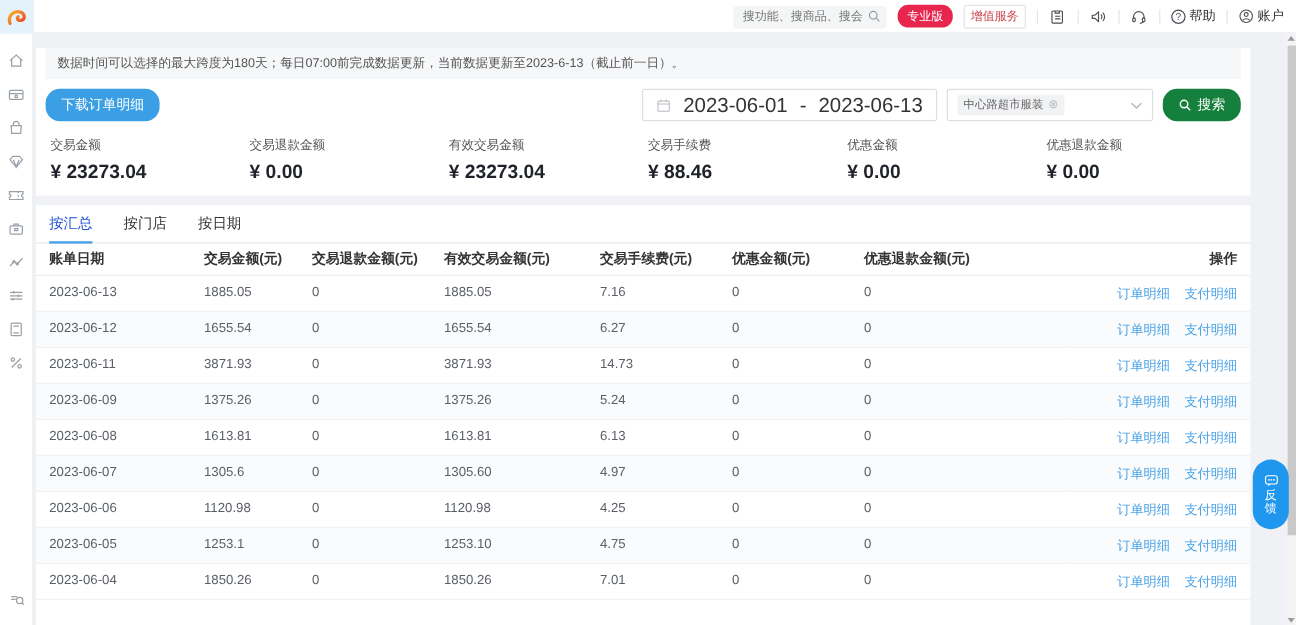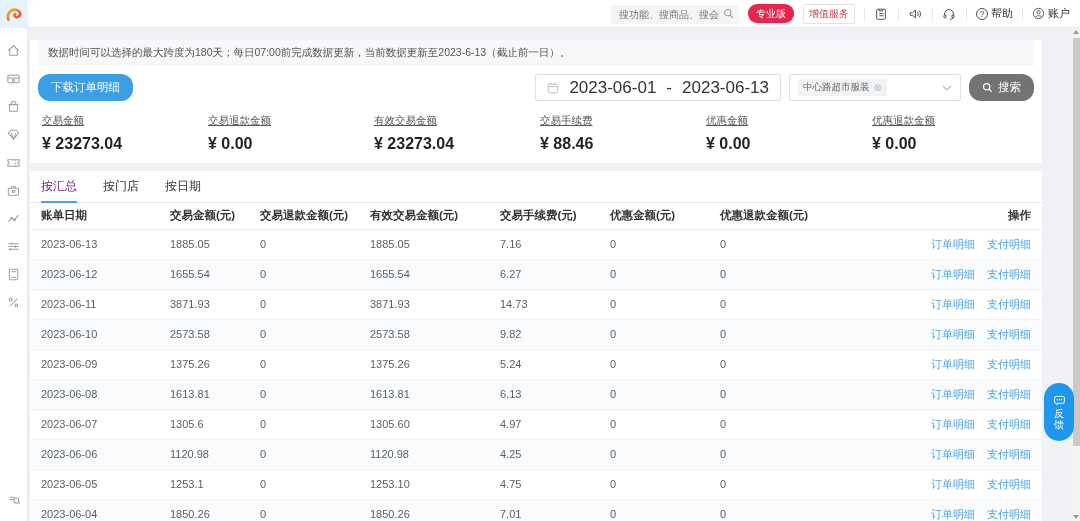--- a/index.html
+++ b/index.html
@@ -53,29 +53,29 @@
     display:flex; align-items:center; justify-content:space-between; padding:0 8px; cursor:pointer; }
   .store-tag { background:#f1f2f4; border-radius:2px; padding:2px 5px; font-size:9.5px; color:#666;
     display:flex; align-items:center; gap:4px; }
   .store-tag .x { color:#b9bdc3; font-size:10px; cursor:pointer; }
   .chev { width:10px; height:6px; color:#b5b9bf; }
   .btn-search { display:flex; align-items:center; gap:5px; height:27px; }
   .btn-search .mag { width:11px; height:11px; }
 
   .stats { display:flex; margin:13px 8px 0; }
   .stat { flex:1; padding-left:4px; }
-  .stat-label { font-size:10.5px; color:#555;text-decoration:underline; }
+  .stat-label { font-size:10.5px; color:#555; }
   .stat-value { font-size:16px; font-weight:bold; color:#1f2329; margin-top:7px; }
 
   .card2 { margin-top:8px; min-height:400px; }
   .tabs { display:flex; gap:26px; padding:0 11px; height:32px; align-items:center;
     border-bottom:1px solid #e8eaed; }
   .tab { font-size:12px; color:#333; cursor:pointer; position:relative; height:32px;
     display:flex; align-items:center; }
-  .tab.active { color:#701a75; }
+  .tab.active { color:#1d4ed8; }
   .tab.active::after { content:""; position:absolute; left:0; right:0; bottom:0; height:2px; background:#4aa3e8; }
 
   table { width:100%; border-collapse:collapse; table-layout:fixed; }
   th { text-align:left; font-size:11.5px; color:#333; font-weight:bold; height:26px;
     border-bottom:1px solid #ebedf0; }
   th:first-child, td:first-child { padding-left:11px; }
   th:last-child, td:last-child { text-align:right; padding-right:11px; }
   td { height:30px; font-size:11px; color:#5a5f66; border-bottom:1px solid #f0f2f4; }
   tbody tr:nth-child(even) { background:#fafbfc; }
   td a { color:#4aa3e8; text-decoration:none; margin-left:12px; cursor:pointer; }
@@ -258,21 +258,21 @@
           </div>
           <div class="storebox">
             <span class="store-tag">
               <span>中心路超市服装</span>
               <span class="x">⊗</span>
             </span>
             <svg class="chev" viewBox="0 0 10 6">
               <polyline points="1,1 5,5 9,1" fill="none" stroke="currentColor" stroke-width="1.2"></polyline>
             </svg>
           </div>
-          <button class="btn-blue btn-search" style="background: #737373;">
+          <button class="btn-blue btn-search" style="background: #15803d;">
             <svg class="mag" viewBox="0 0 14 14">
               <circle cx="6" cy="6" r="4" fill="none" stroke="#fff" stroke-width="1.5"></circle>
               <line x1="9" y1="9" x2="12.5" y2="12.5" stroke="#fff" stroke-width="1.5"></line>
             </svg>
             <span>搜索</span>
           </button>
         </div>
       </div>
       <div class="stats" id="stats-row">
           <div class="stat">
@@ -356,30 +356,20 @@
               <td>2023-06-11</td>
               <td>3871.93</td>
               <td>0</td>
               <td>3871.93</td>
               <td>14.73</td>
               <td>0</td>
               <td>0</td>
               <td><a>订单明细</a><a>支付明细</a></td>
             </tr>
             <tr>
-              <td>2023-06-10</td>
-              <td>2573.58</td>
-              <td>0</td>
-              <td>2573.58</td>
-              <td>9.82</td>
-              <td>0</td>
-              <td>0</td>
-              <td><a>订单明细</a><a>支付明细</a></td>
-            </tr>
-            <tr>
               <td>2023-06-09</td>
               <td>1375.26</td>
               <td>0</td>
               <td>1375.26</td>
               <td>5.24</td>
               <td>0</td>
               <td>0</td>
               <td><a>订单明细</a><a>支付明细</a></td>
             </tr>
             <tr>

